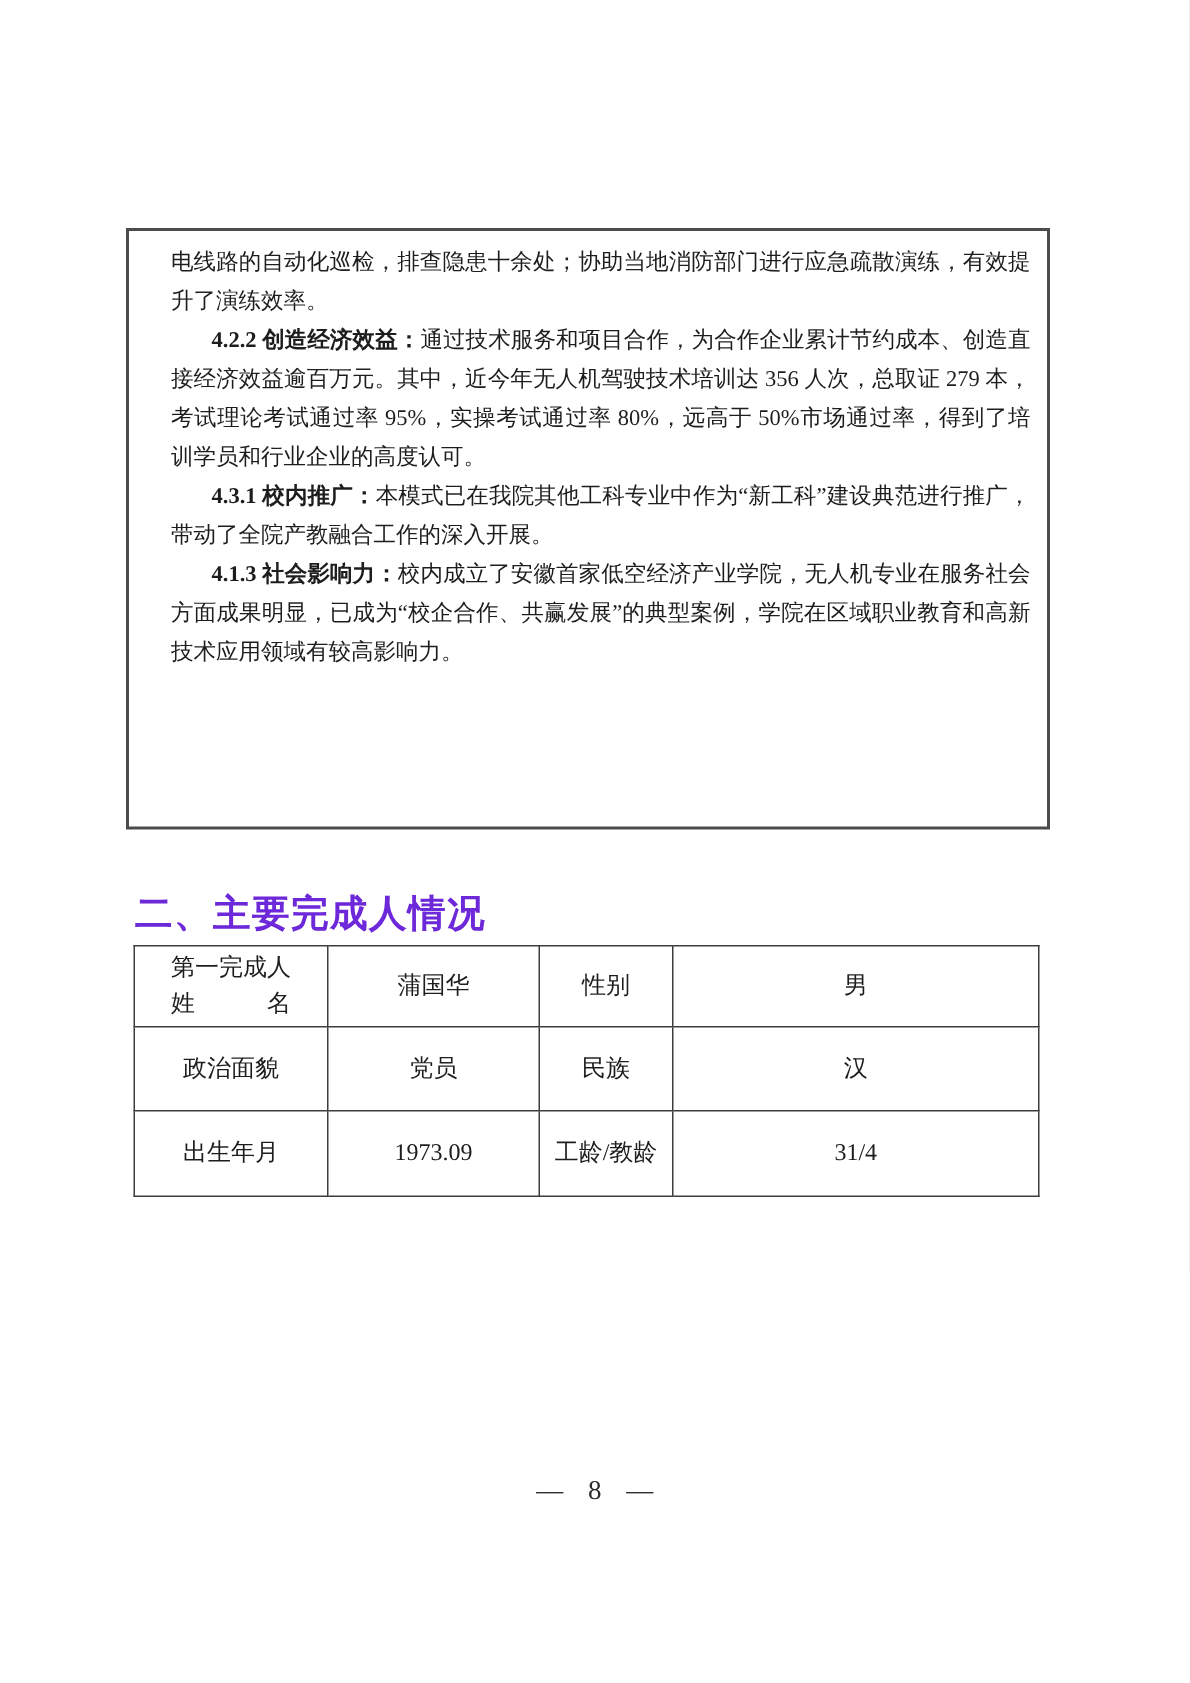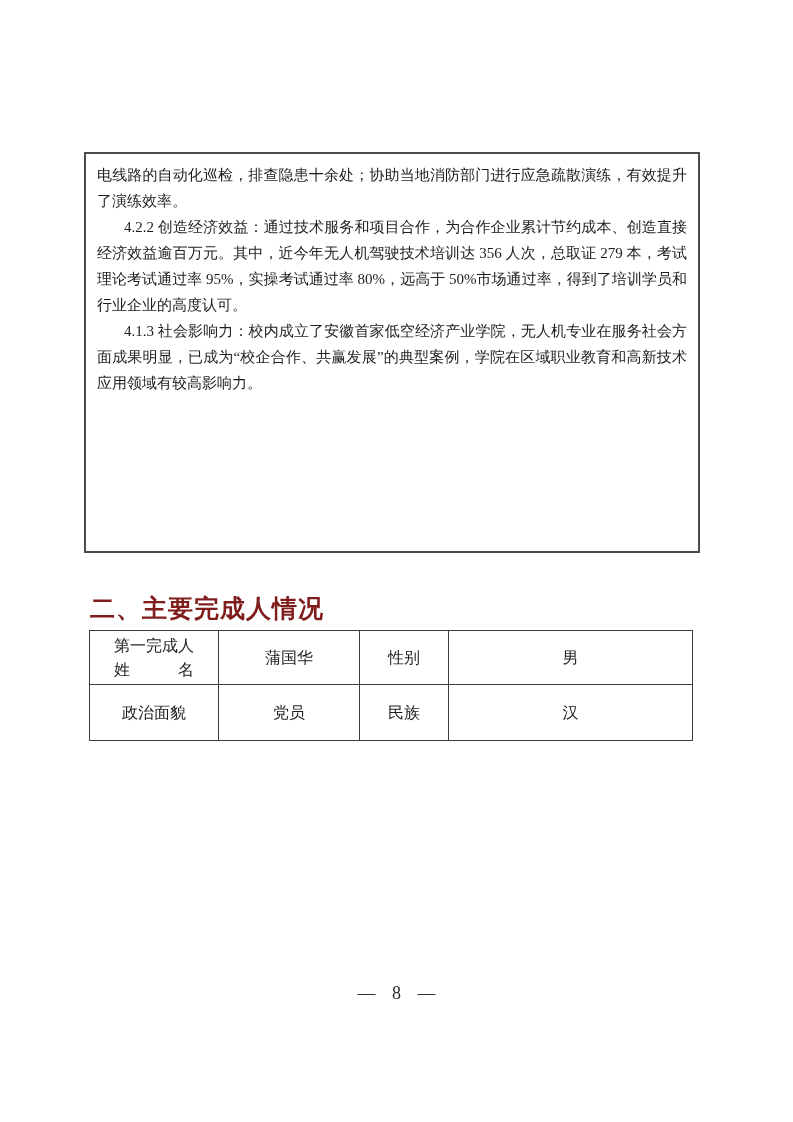--- a/index.html
+++ b/index.html
@@ -12,38 +12,38 @@
     color:#1d1d1d;
     overflow:hidden;
   }
   
   .textbox{
     position:absolute;
     left:84px;top:152px;
     width:616px;height:401px;
     box-sizing:border-box;
     border:2px solid #4c4c4c;
-    padding:8px 11px 6px 11px;
+    padding:8px 11px 6px 28px;
     font-size:15px;
     line-height:26px;
     text-align:justify;
     overflow:hidden;
   }
   .textbox p{margin:0;}
   .textbox p.indent{text-indent:27px;}
-  .textbox b{font-weight:normal;}
+  .textbox b{font-weight:bold;}
   
   .section-heading{
     position:absolute;
     left:90px;top:592px;
     font-family:Liberation Sans, sans-serif;
     font-weight:bold;
     font-size:25px;
     letter-spacing:1px;
-    color:#7f1d1d;
+    color:#6d28d9;
     margin:0;
   }
   
   table.completer{
     position:absolute;
     left:89px;top:630px;
     width:603px;
     border-collapse:collapse;
     table-layout:fixed;
     font-size:16px;
@@ -76,20 +76,21 @@
   }
 </style>
 </head>
 <body>
 
 <div class="page">
 
   <div class="textbox">
     <p><b></b><span>电线路的自动化巡检，排查隐患十余处；协助当地消防部门进行应急疏散演练，有效提升了演练效率。</span></p>
     <p class="indent"><b>4.2.2 创造经济效益：</b><span>通过技术服务和项目合作，为合作企业累计节约成本、创造直接经济效益逾百万元。其中，近今年无人机驾驶技术培训达 356 人次，总取证 279 本，考试理论考试通过率 95%，实操考试通过率 80%，远高于 50%市场通过率，得到了培训学员和行业企业的高度认可。</span></p>
+    <p class="indent"><b>4.3.1 校内推广：</b><span>本模式已在我院其他工科专业中作为“新工科”建设典范进行推广，带动了全院产教融合工作的深入开展。</span></p>
     <p class="indent"><b>4.1.3 社会影响力：</b><span>校内成立了安徽首家低空经济产业学院，无人机专业在服务社会方面成果明显，已成为“校企合作、共赢发展”的典型案例，学院在区域职业教育和高新技术应用领域有较高影响力。</span></p>
   </div>
 
   <h2 class="section-heading">二、主要完成人情况</h2>
 
   <table class="completer">
     <colgroup>
       <col style="width:129px">
       <col style="width:141px">
       <col style="width:89px">
@@ -102,18 +103,24 @@
         <td><span>蒲国华</span></td>
         <td><span>性别</span></td>
         <td><span>男</span></td>
       </tr>
       <tr>
         <td><span>政治面貌</span></td>
         <td><span>党员</span></td>
         <td><span>民族</span></td>
         <td><span>汉</span></td>
       </tr>
+      <tr>
+        <td><span>出生年月</span></td>
+        <td><span>1973.09</span></td>
+        <td><span>工龄/教龄</span></td>
+        <td><span>31/4</span></td>
+      </tr>
     </tbody>
   </table>
 
   <div class="footer">— 8 —</div>
 
 </div>
 
 </body></html>

